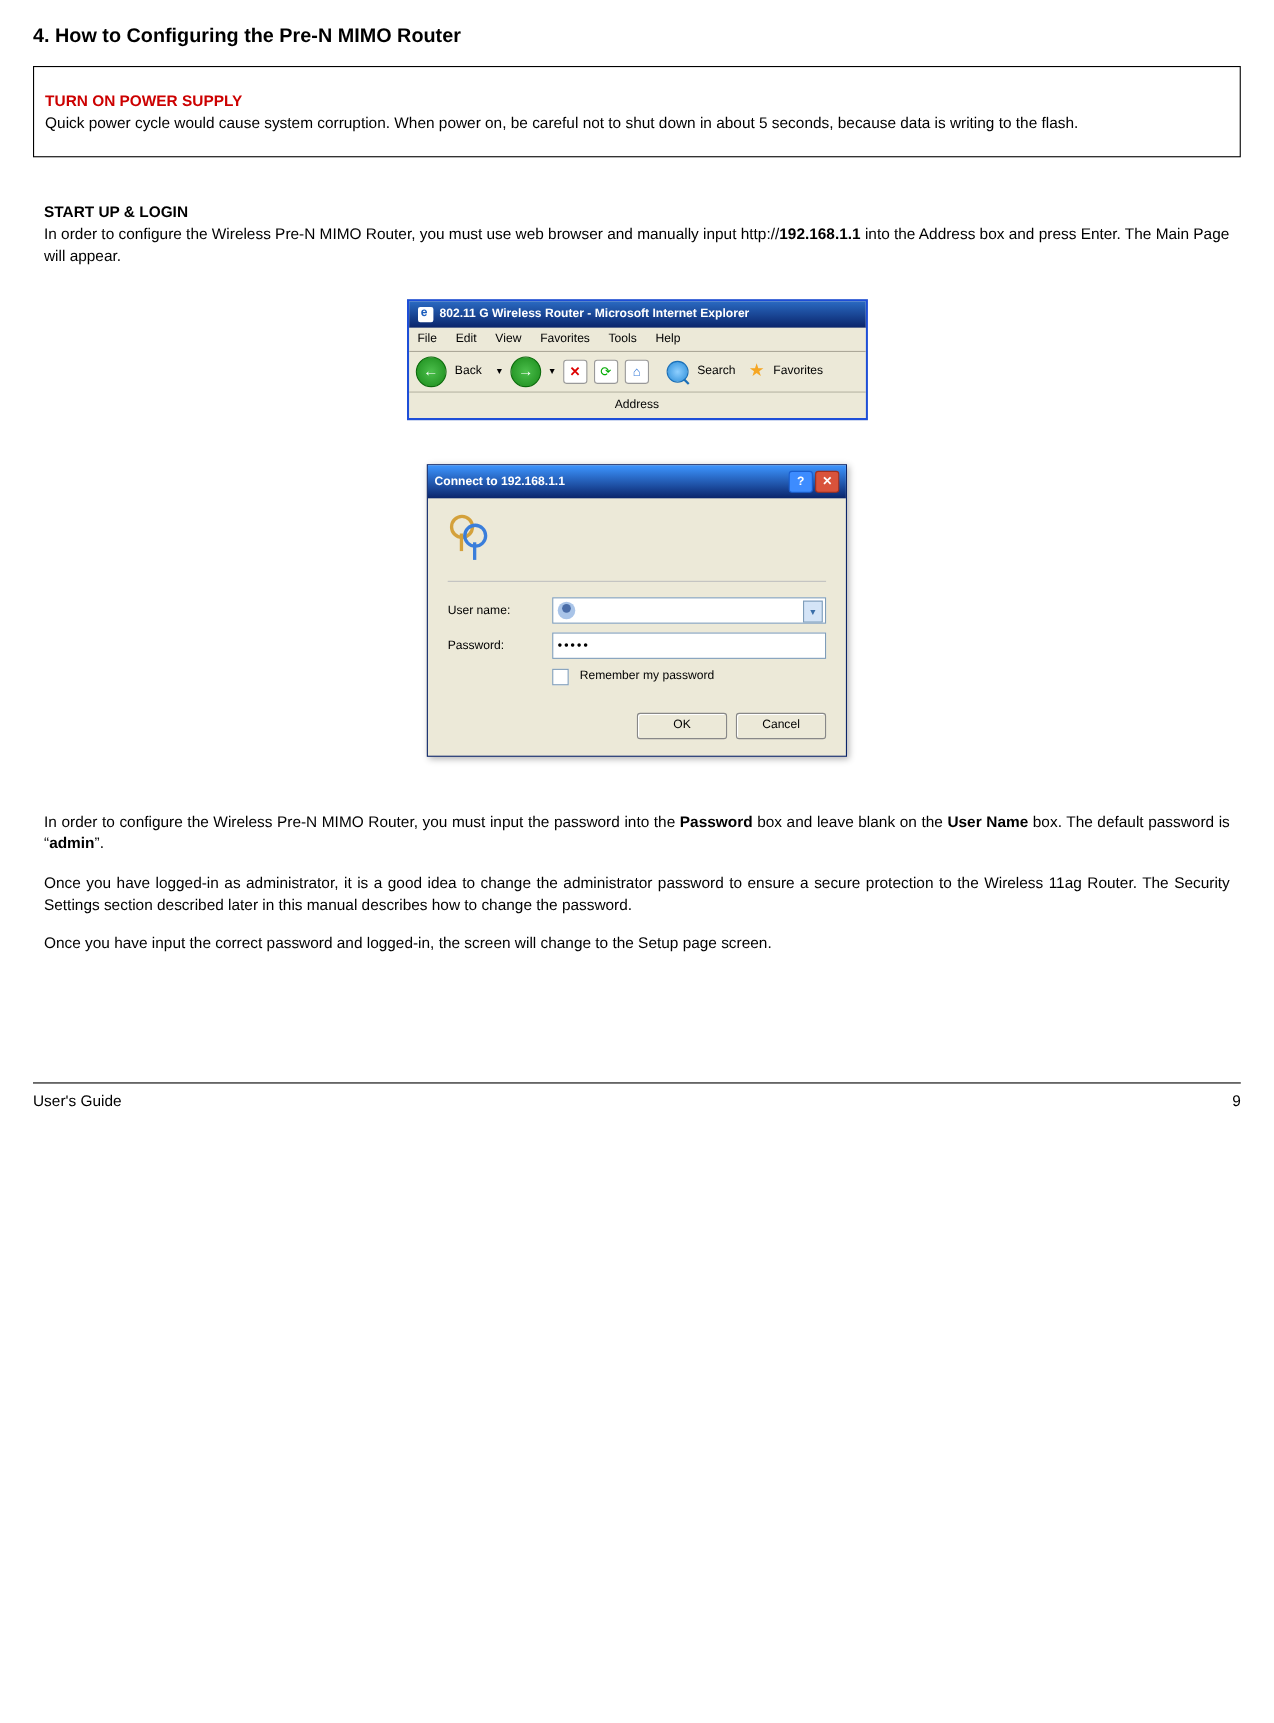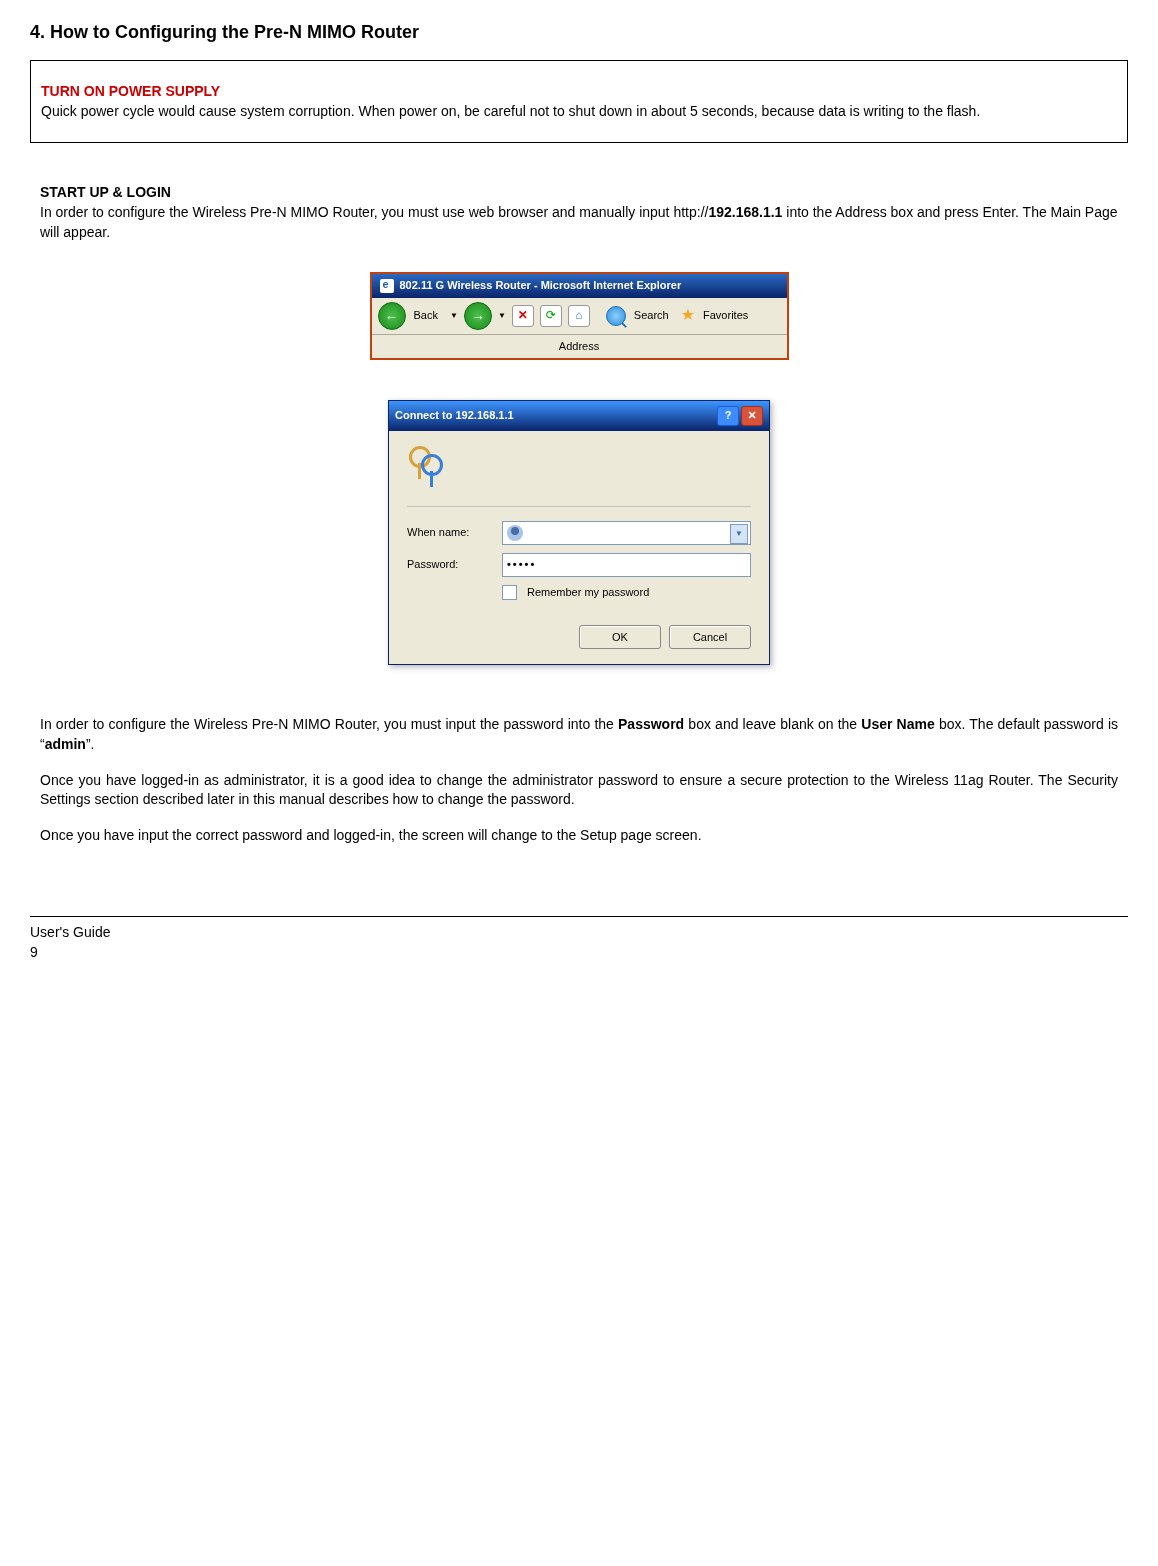--- a/index.html
+++ b/index.html
@@ -36,21 +36,21 @@
   font-weight: bold;
   font-size: 14px;
 }
 .startup-text {
   font-size: 14px;
   margin-bottom: 30px;
 }
 .browser-window {
   width: 415px;
   margin: 0 auto 40px;
-  border: 2px solid #c2410c;
+  border: 2px solid #1d4ed8;
   background: #ece9d8;
   font-family: Tahoma, sans-serif;
   font-size: 11px;
 }
 .browser-titlebar {
   background: linear-gradient(#2a6ac2, #0a246a);
   color: #fff;
   padding: 4px 8px;
   font-weight: bold;
   display: flex;
@@ -294,26 +294,25 @@
   align-items:center;
   justify-content:center;
   box-shadow: inset 1px 1px 0 #fff;
 }
 .para {
   text-align: justify;
   margin-bottom: 16px;
 }
 .footer-line {
   border-top: 1px solid #000;
-  margin-top: 71px;
+  margin-top: 116px;
   padding-top: 6px;
   display: flex;
   justify-content: space-between;
   font-size: 14px;
-  flex-direction: column;
 }
 b { font-weight: bold; }
 </style>
 </head>
 <body>
 
 <div class="section-title">4. How to Configuring the Pre-N MIMO Router</div>
 
 <div class="warning-box">
   <div class="warning-title">TURN ON POWER SUPPLY</div>
@@ -324,20 +323,28 @@
 
   <div class="startup-title">START UP &amp; LOGIN</div>
   <div class="startup-text">
     <span>In order to configure the Wireless Pre-N MIMO Router, you must use web browser and manually input http://</span><b>192.168.1.1</b><span> into the Address box and press Enter. The Main Page will appear.</span>
   </div>
 
   <div class="browser-window">
     <div class="browser-titlebar">
       <span class="ie-icon"></span>
       <span>802.11  G Wireless Router - Microsoft Internet Explorer</span>
+    </div>
+    <div class="browser-menu">
+      <span>File</span>
+      <span>Edit</span>
+      <span>View</span>
+      <span>Favorites</span>
+      <span>Tools</span>
+      <span>Help</span>
     </div>
     <div class="browser-toolbar">
       <div class="nav-btn">←</div>
       <span class="tb-text">Back</span>
       <span style="font-size:8px;">▼</span>
       <div class="nav-btn">→</div>
       <span style="font-size:8px;">▼</span>
       <div class="small-btn red">✕</div>
       <div class="small-btn green">⟳</div>
       <div class="small-btn home">⌂</div>
@@ -360,21 +367,21 @@
         <div class="tb-btn close-btn">✕</div>
       </div>
     </div>
     <div class="dialog-body">
       <div class="keys-icon">
         <div class="key1"></div>
         <div class="key2"></div>
       </div>
       <div style="border-top:1px solid #c0c0c0;margin-bottom:14px;"></div>
       <div class="form-row">
-        <div class="form-label">When name:</div>
+        <div class="form-label">User name:</div>
         <div class="form-input">
           <span class="avatar"></span>
           <div class="dropdown-arrow">▼</div>
         </div>
       </div>
       <div class="form-row">
         <div class="form-label">Password:</div>
         <div class="form-input">
           <span class="dots">•••••</span>
         </div>

